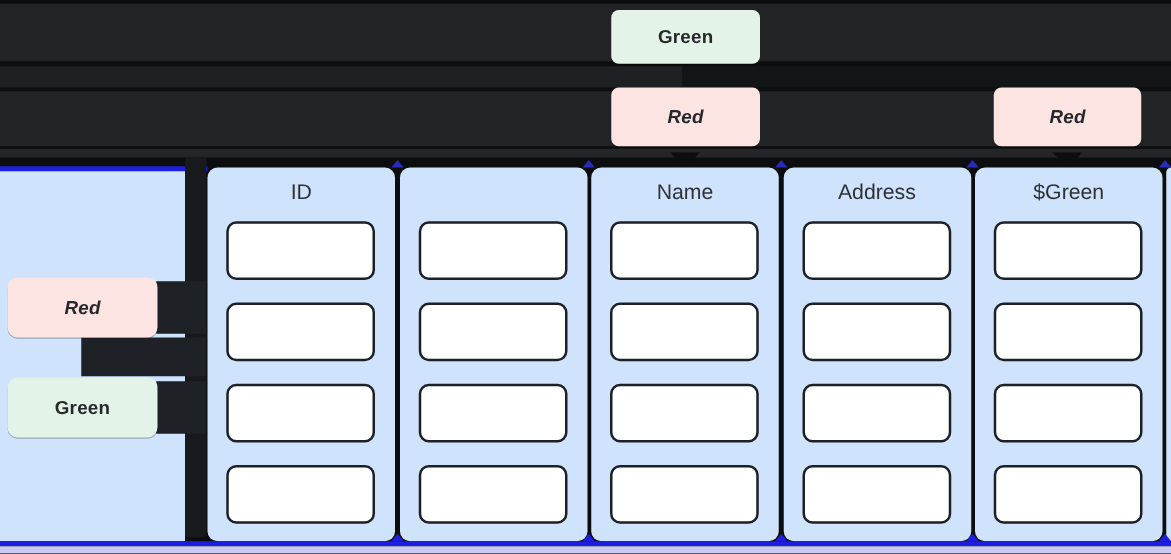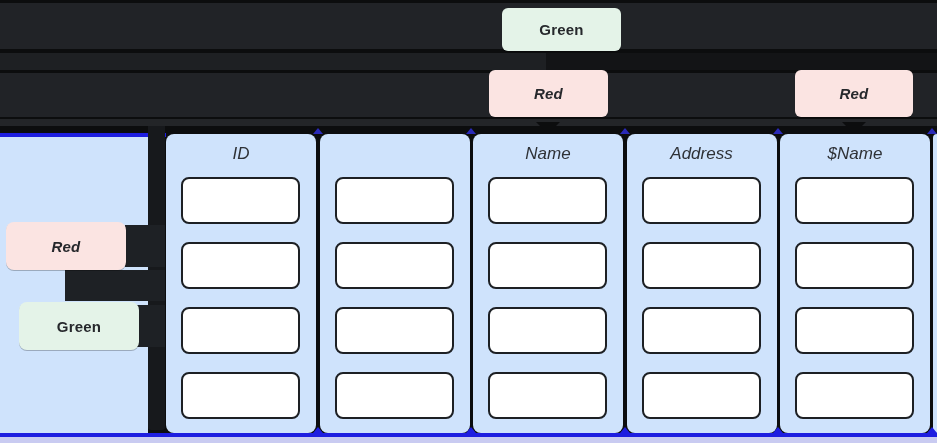--- a/index.html
+++ b/index.html
@@ -18,21 +18,21 @@
   .lane-thin-left{position:absolute;left:0;top:53px;width:546px;height:17px;background:var(--lane-thin,#1e2023);}
   .lane-thin-right{position:absolute;left:546px;top:53px;width:391px;height:17px;background:var(--lane-dark,#131416);}
 
   
   .badge{
     position:absolute;display:flex;align-items:center;justify-content:center;
     font-weight:bold;font-size:15px;color:var(--badge-text,#26282c);
     border-radius:6px;letter-spacing:.2px;
     box-shadow:0 1px 0 rgba(0,0,0,.25);
   }
-  .badge.green{background:var(--green-badge,#e4f3e8);margin-left:13px;}
+  .badge.green{background:var(--green-badge,#e4f3e8);}
   .badge.pink{background:var(--red-badge,#fbe4e2);font-style:italic;}
   .badge.big{border-radius:8px;}
 
   .b-root {left:489px;top:8px;width:119px;height:43px;}
   .b-child1{left:489px;top:70px;width:119px;height:47px;}
   .b-child2{left:795px;top:70px;width:118px;height:47px;}
   .b-left-red  {left:6px;top:222px;width:120px;height:48px;}
   .b-left-green{left:6px;top:302px;width:120px;height:48px;}
 
   
@@ -49,21 +49,21 @@
   .outline-top{left:0;top:133px;width:166px;height:3.5px;background:var(--outline-blue,#1e1ee0);}
   .trunk{left:148px;top:126px;width:17px;height:304px;background:var(--strip-dark,#17191c);border-radius:0 0 3px 3px;}
   .conn{position:absolute;background:var(--connector-dark,#1e2125);}
   .conn-a{left:125px;top:225px;width:40px;height:42px;}
   .conn-b{left:65px;top:270px;width:100px;height:31px;}
   .conn-c{left:125px;top:305px;width:40px;height:42px;}
 
   
   .card{
     position:absolute;top:134px;width:150px;height:299px;
-    background:var(--panel-blue,#cfe3fc);border-radius:8px;font-style:italic;
+    background:var(--panel-blue,#cfe3fc);border-radius:8px;
   }
   .col-header{
     margin-top:10px;text-align:center;
     font-size:17px;color:var(--header-text,#2e3136);
   }
   .cells{
     position:absolute;left:15px;top:43px;width:120px;
     display:flex;flex-direction:column;gap:18px;
   }
   .cell{
@@ -142,21 +142,21 @@
   <div class="card" style="left:626.5px">
     <div class="col-header">Address</div>
     <div class="cells">
         <div class="cell"></div>
         <div class="cell"></div>
         <div class="cell"></div>
         <div class="cell"></div>
       </div>
   </div>
   <div class="card" style="left:780px">
-    <div class="col-header">$Name</div>
+    <div class="col-header">$Green</div>
     <div class="cells">
         <div class="cell"></div>
         <div class="cell"></div>
         <div class="cell"></div>
         <div class="cell"></div>
       </div>
   </div>
   <div class="abs sliver"></div>
 
   <div class="tick" style="left:313px;top:128px"></div>

